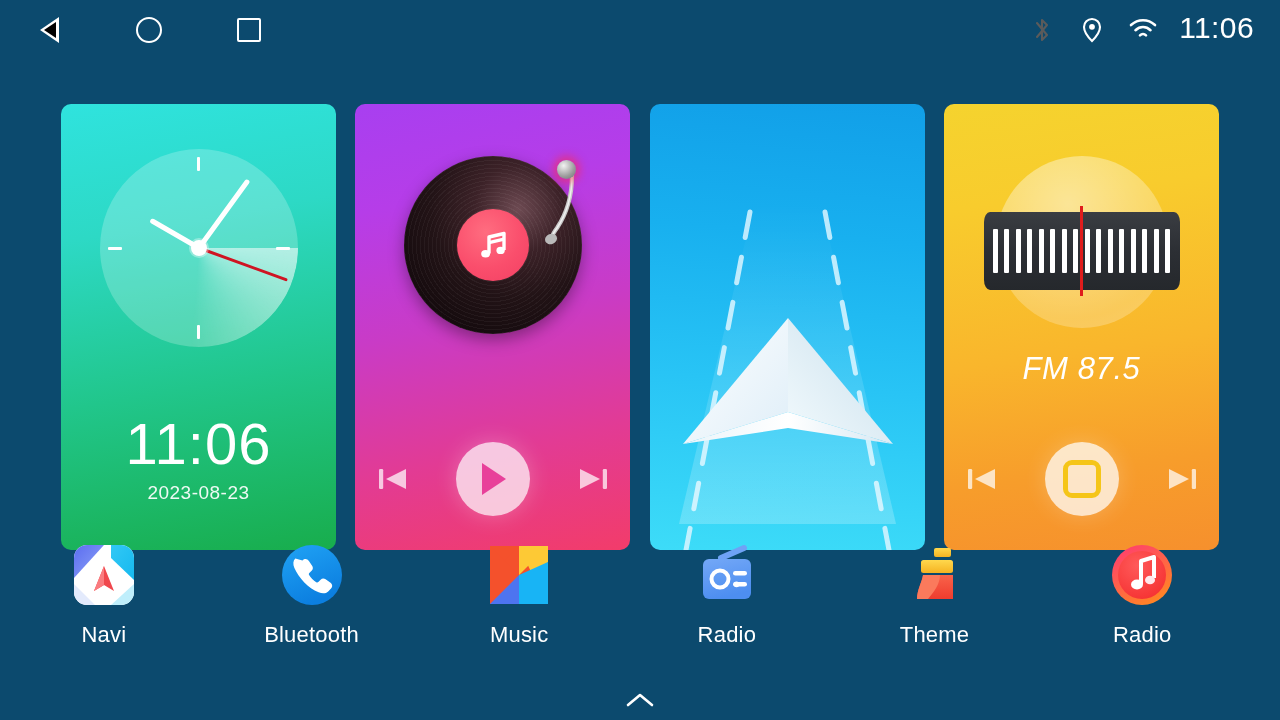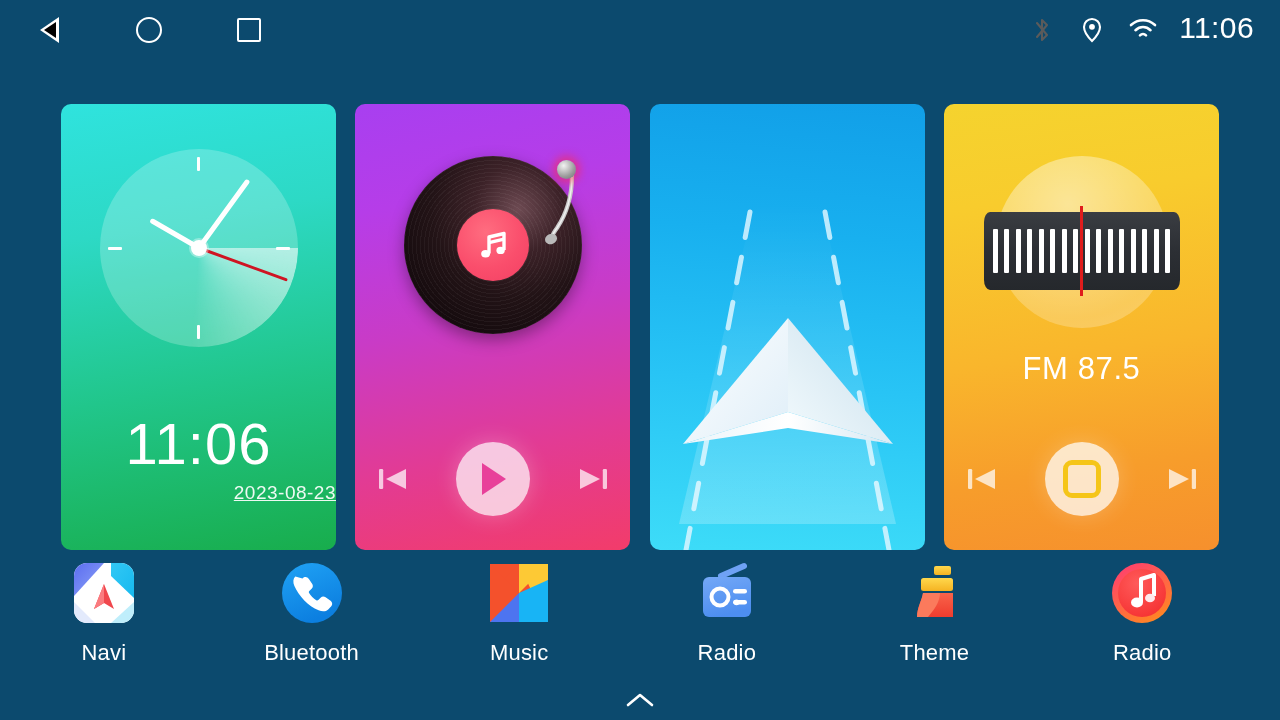--- a/index.html
+++ b/index.html
@@ -91,22 +91,22 @@
   }
   #hand-cap {
     position:absolute; left:91px; top:91px; width:16px; height:16px;
     border-radius:50%; background:#fff; box-shadow:0 0 0 2px rgba(255,255,255,0.35);
   }
   #clock-time {
     position:absolute; left:0; right:0; top:306px; text-align:center;
     color:#fff; font-size:58px; font-weight:400; letter-spacing:1px;
   }
   #clock-date {
-    position:absolute; left:0; right:0; top:378px; text-align:right;
-    color:rgba(255,255,255,0.92); font-size:19px; letter-spacing:0.5px;text-decoration:underline;
+    position:absolute; left:0; right:0; top:378px; text-align:center;
+    color:rgba(255,255,255,0.92); font-size:19px; letter-spacing:0.5px;
   }
 
   
   #vinyl {
     position:absolute; left:50%; top:52px; transform:translateX(-50%);
     width:178px; height:178px; border-radius:50%;
     background:
       repeating-radial-gradient(circle at 50% 50%, rgba(255,255,255,0.045) 0px, rgba(255,255,255,0.045) 1px, rgba(0,0,0,0) 1px, rgba(0,0,0,0) 4px),
       radial-gradient(circle at 64% 30%, #6d4a52 0%, #3c2228 26%, #221316 52%, #150b0e 78%, #0d0609 100%);
     box-shadow:0 6px 16px rgba(0,0,0,0.35);
@@ -154,40 +154,40 @@
     display:flex; align-items:center; justify-content:space-between;
     padding:0 9px;
   }
   .band-tick { width:5px; height:44px; background:#fff; border-radius:1px; }
   #radio-needle {
     position:absolute; left:50%; top:50px; margin-left:-1.5px;
     width:3px; height:90px; background:#e01c1c;
   }
   #radio-freq {
     position:absolute; left:0; right:0; top:247px; text-align:center;
-    color:#fff; font-size:31px; letter-spacing:0.6px;
+    color:#fff; font-size:31px; letter-spacing:0.6px;font-style:italic;
   }
   #radio-controls {
     position:absolute; left:0; right:0; top:336px; height:78px;
     display:flex; align-items:center; justify-content:center; gap:46px;
   }
   .stopcircle {
     width:74px; height:74px; border-radius:50%;
     background:rgba(255,255,255,0.74);
     display:flex; align-items:center; justify-content:center;
     box-shadow:0 0 22px rgba(255,255,255,0.22);
   }
   #stop-square {
     width:38px; height:38px; border-radius:9px;
     border:5px solid #f5c518;
   }
 
   
   #dock {
-    position:absolute; left:0; top:562px; width:1246px; height:116px;
+    position:absolute; left:0; top:544px; width:1246px; height:116px;
     display:flex; align-items:flex-start;
   }
   .dock-item {
     flex:1 1 0; display:flex; flex-direction:column;
     align-items:center; cursor:pointer;
   }
   .dock-icon {
     width:62px; height:62px; position:relative;
     display:flex; align-items:center; justify-content:center;
   }

